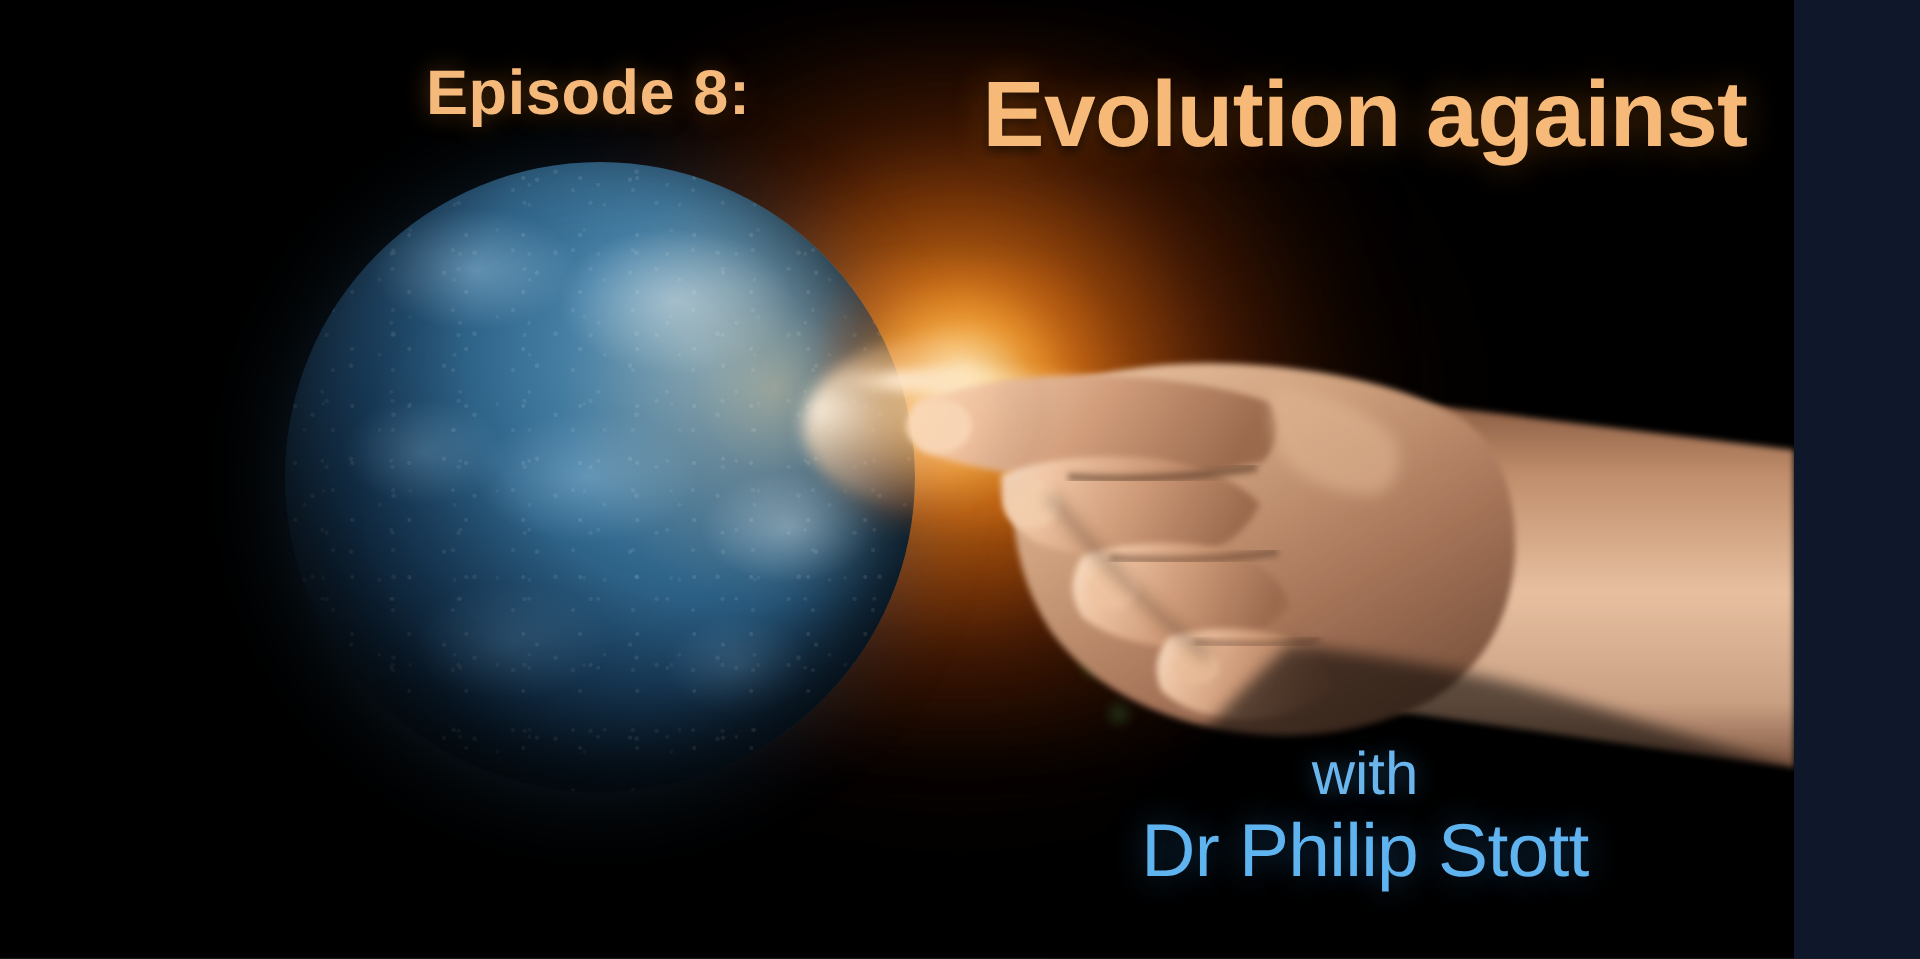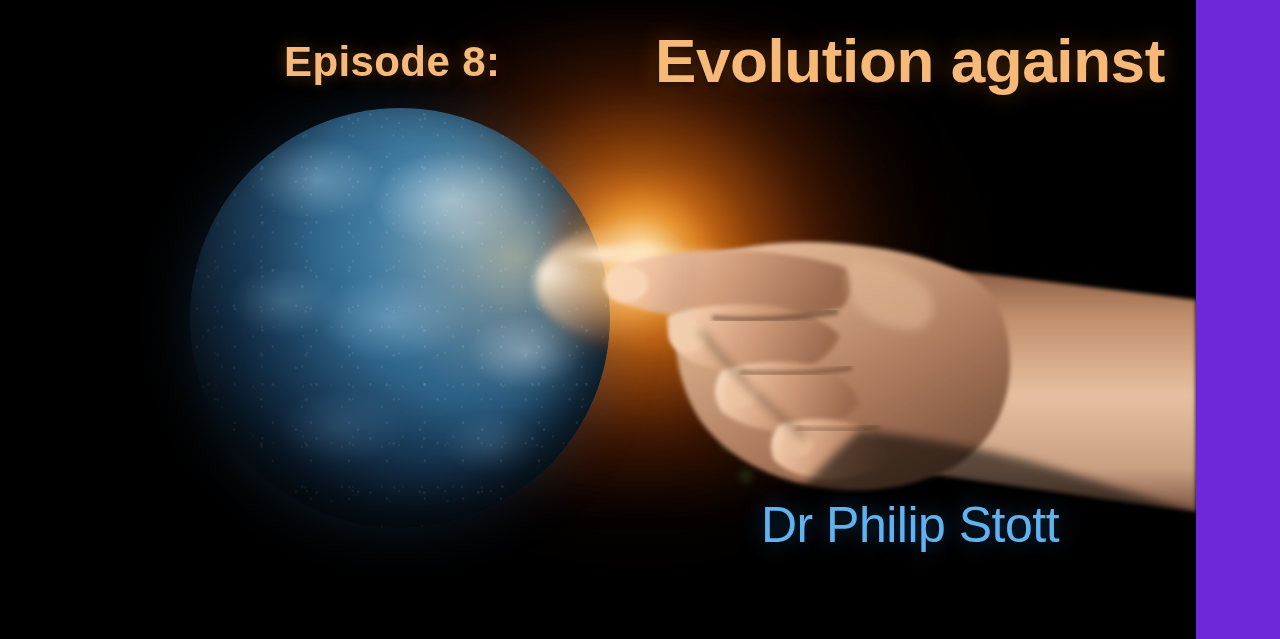--- a/index.html
+++ b/index.html
@@ -7,21 +7,21 @@
   html, body {
     background:#000;
     width:1280px; height:639px;
     overflow:hidden;
     font-family:"Liberation Sans", sans-serif;
   }
 
   #card {
     position:relative;
     width:1280px; height:639px;
-    background:#6d28d9;
+    background:#0f172a;
     overflow:hidden;
   }
 
   
   .edge-strip {
     position:absolute; left:0; top:0;
     width:3px; height:639px;
     background:#17171c;
     opacity:.85;
   }
@@ -199,21 +199,21 @@
     font-size:42px;
     font-weight:700;
     letter-spacing:.4px;
     color:#f5b97c;
     text-shadow:0 0 16px rgba(255,150,40,.35), 0 2px 5px rgba(0,0,0,.85);
     white-space:nowrap;
   }
 
   .title-block {
     position:absolute;
-    left:600px; top:28px;
+    left:600px; top:44px;
     width:620px;
     text-align:center;
   }
   .title-line {
     font-size:62px;
     font-weight:700;
     line-height:1.07;
     letter-spacing:-.4px;
     color:#f7b977;
     text-shadow:0 0 24px rgba(255,140,30,.32), 0 3px 8px rgba(0,0,0,.9);
@@ -370,16 +370,17 @@
 
   </div>
 
   <div class="episode-label">Episode 8:</div>
 
   <div class="title-block">
     <div class="title-line">Evolution against</div>
   </div>
 
   <div class="presenter-block">
+    <div class="with-word">with</div>
     <div class="presenter-name">Dr Philip Stott</div>
   </div>
 
 </div>
 
 </body></html>

